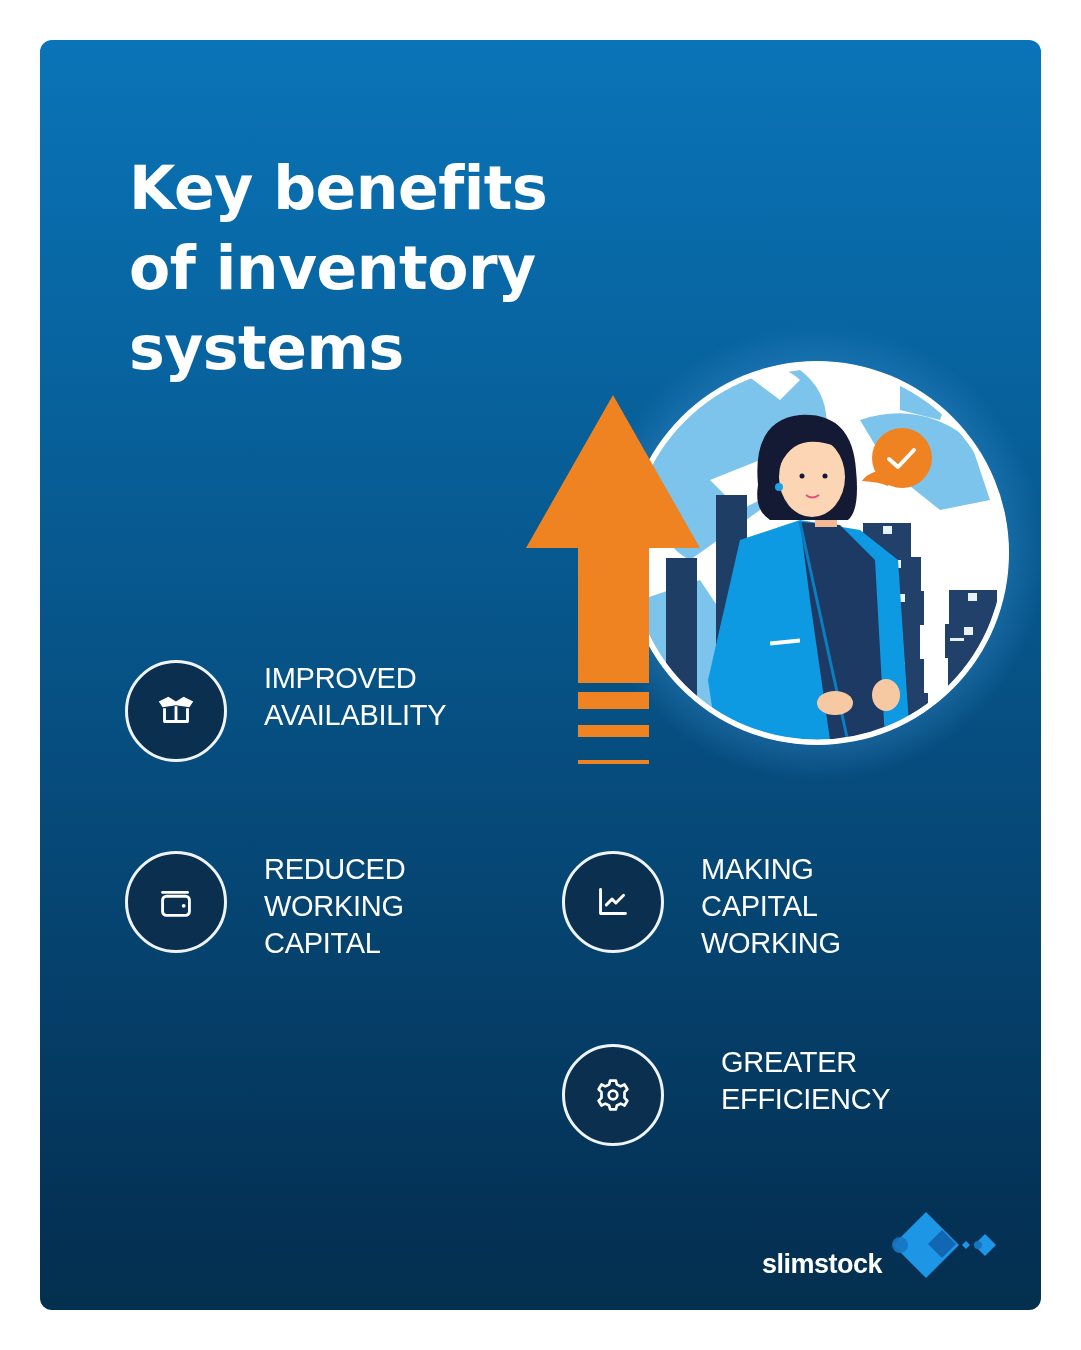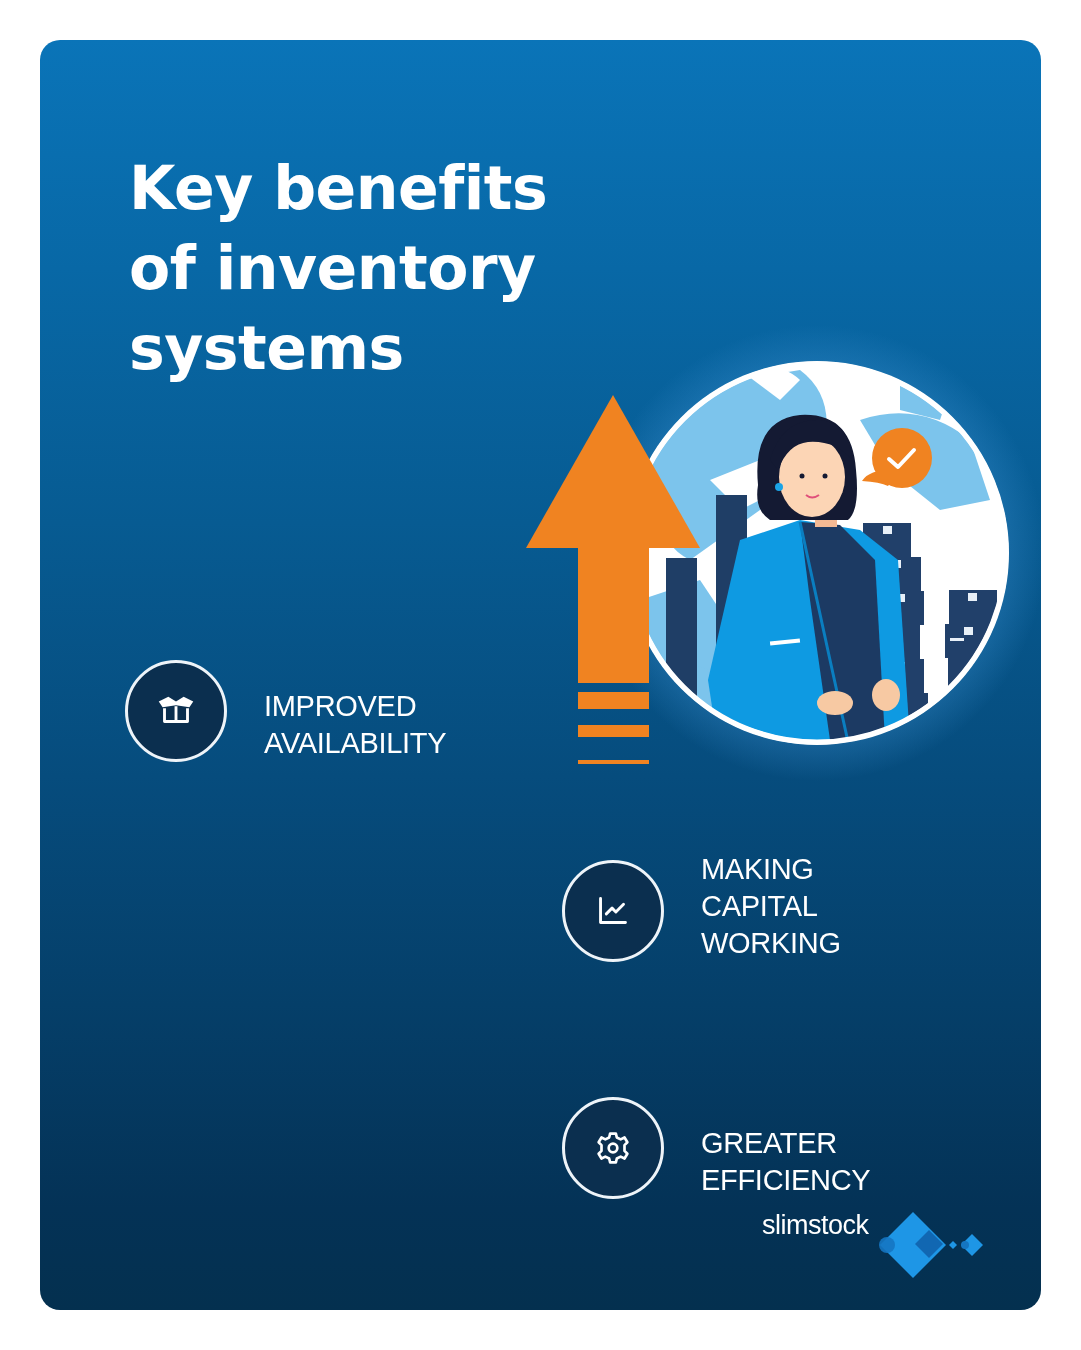--- a/index.html
+++ b/index.html
@@ -3,43 +3,43 @@
 <meta charset="utf-8">
 <style>
   html, body { margin: 0; padding: 0; }
   body {
     width: 1081px; height: 1350px; background: #ffffff;
     position: relative; overflow: hidden;
     font-family: "Liberation Sans", "DejaVu Sans", sans-serif;
   }
   .card {
     position: absolute; left: 40px; top: 40px; width: 1001px; height: 1270px;
-    border-radius: 20px; overflow: hidden;
+    border-radius: 12px; overflow: hidden;
     background: linear-gradient(180deg, #0a74b8 0%, #0868a6 18%, #075b92 38%, #064c7d 58%, #053f69 76%, #043256 92%, #04304f 100%);
   }
   .title {
     position: absolute; left: 89px; top: 108px; margin: 0;
     color: #ffffff; font-family: "DejaVu Sans", sans-serif; font-weight: bold;
     font-size: 60px; line-height: 80px; letter-spacing: -0.5px;
   }
   .title span { display: block; }
-  .benefit { position: absolute; display: flex; align-items: flex-end; }
+  .benefit { position: absolute; display: flex; align-items: flex-start; }
   .benefit .circle {
     width: 96px; height: 96px; border-radius: 50%;
     border: 3px solid #eef4f9; background: #0b2f4f;
     display: flex; align-items: center; justify-content: center; flex-shrink: 0;
   }
   .benefit .circle svg { width: 46px; height: 46px; }
   .benefit .label {
     margin-left: 37px; color: #ffffff; font-size: 29px; line-height: 37px;
     font-family: "Liberation Sans", sans-serif; letter-spacing: -0.3px;
   }
   .benefit .label span { display: block; }
   .illus { position: absolute; left: 0; top: 0; width: 1001px; height: 1270px; pointer-events: none; }
-  .logo { position: absolute; left: 722px; top: 1170px; display: flex; align-items: flex-start; }
+  .logo { position: absolute; left: 722px; top: 1170px; display: flex; align-items: flex-end; font-weight: bold; }
   .logo .word { color: #ffffff; font-size: 27px; font-family: "Liberation Sans", sans-serif; letter-spacing: -0.5px; }
 </style>
 </head>
 <body>
 
 <div class="card">
 
   <h1 class="title">
     <span>Key benefits</span>
     <span>of inventory</span>
@@ -148,37 +148,51 @@
         <path d="M12 21 L12 35 L36 35 L36 21" stroke="#ffffff" stroke-width="3" fill="none" stroke-linejoin="round"></path>
         <path d="M24 19 L24 35" stroke="#ffffff" stroke-width="3"></path>
       </svg>
     </div>
     <div class="label">
       <span>IMPROVED</span>
       <span>AVAILABILITY</span>
     </div>
   </div>
 
+  <div class="benefit" style="left:85px; top:811px;">
+    <div class="circle">
+      <svg viewBox="0 0 48 48">
+        <path d="M10 14 L36 14" stroke="#ffffff" stroke-width="3" stroke-linecap="round"></path>
+        <rect x="10" y="18" width="28" height="20" rx="4" stroke="#ffffff" stroke-width="3" fill="none"></rect>
+        <circle cx="32" cy="28" r="2" fill="#ffffff"></circle>
+      </svg>
+    </div>
+    <div class="label">
+      <span>REDUCED</span>
+      <span>WORKING</span>
+      <span>CAPITAL</span>
+    </div>
+  </div>
 
   <div class="benefit" style="left:522px; top:811px;">
     <div class="circle">
       <svg viewBox="0 0 48 48">
         <path d="M11 11 L11 36 L37 36" stroke="#ffffff" stroke-width="3" fill="none" stroke-linecap="round" stroke-linejoin="round"></path>
         <path d="M17 27 L23 21 L27 25 L35 17" stroke="#ffffff" stroke-width="3" fill="none" stroke-linecap="round" stroke-linejoin="round"></path>
       </svg>
     </div>
     <div class="label">
       <span>MAKING</span>
       <span>CAPITAL</span>
       <span>WORKING</span>
     </div>
   </div>
 
 
-  <div class="benefit" style="left:522px; top:1057px;">
+  <div class="benefit" style="left:522px; top:1004px;gap:20px;">
     <div class="circle">
       <svg viewBox="0 0 48 48">
         <path d="M21 9 L27 9 L28 13 L32 15 L36 13 L39 18 L36 21 L36 27 L39 30 L36 35 L32 33 L28 35 L27 39 L21 39 L20 35 L16 33 L12 35 L9 30 L12 27 L12 21 L9 18 L12 13 L16 15 L20 13 Z" stroke="#ffffff" stroke-width="2.8" fill="none" stroke-linejoin="round"></path>
         <circle cx="24" cy="24" r="4.5" stroke="#ffffff" stroke-width="2.8" fill="none"></circle>
       </svg>
     </div>
     <div class="label">
       <span>GREATER</span>
       <span>EFFICIENCY</span>
     </div>

